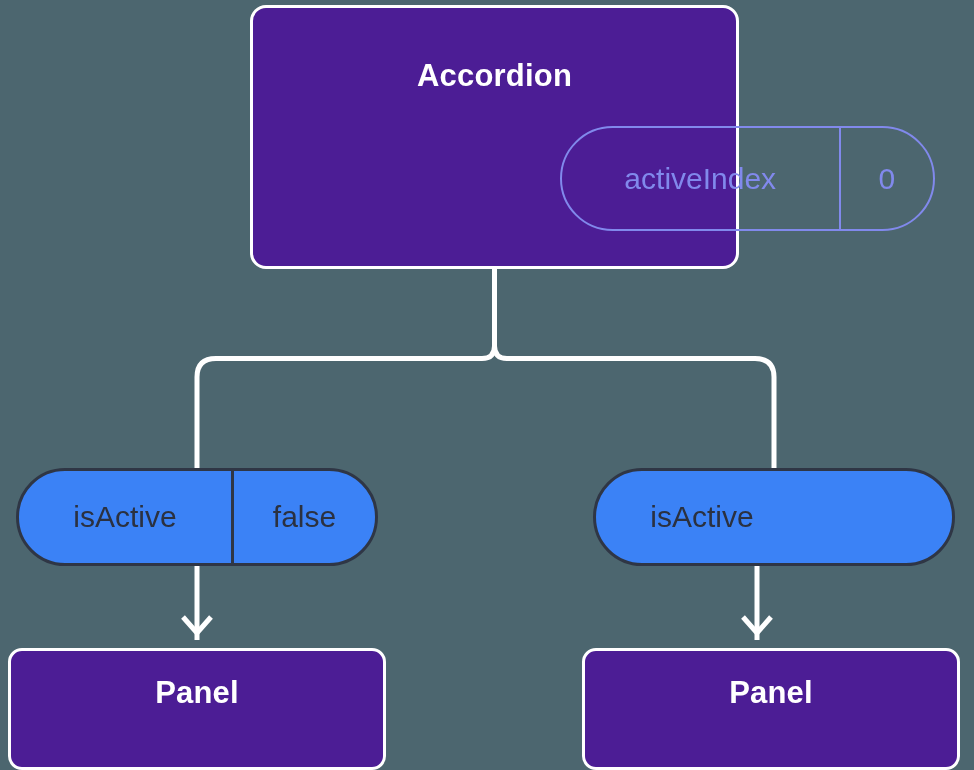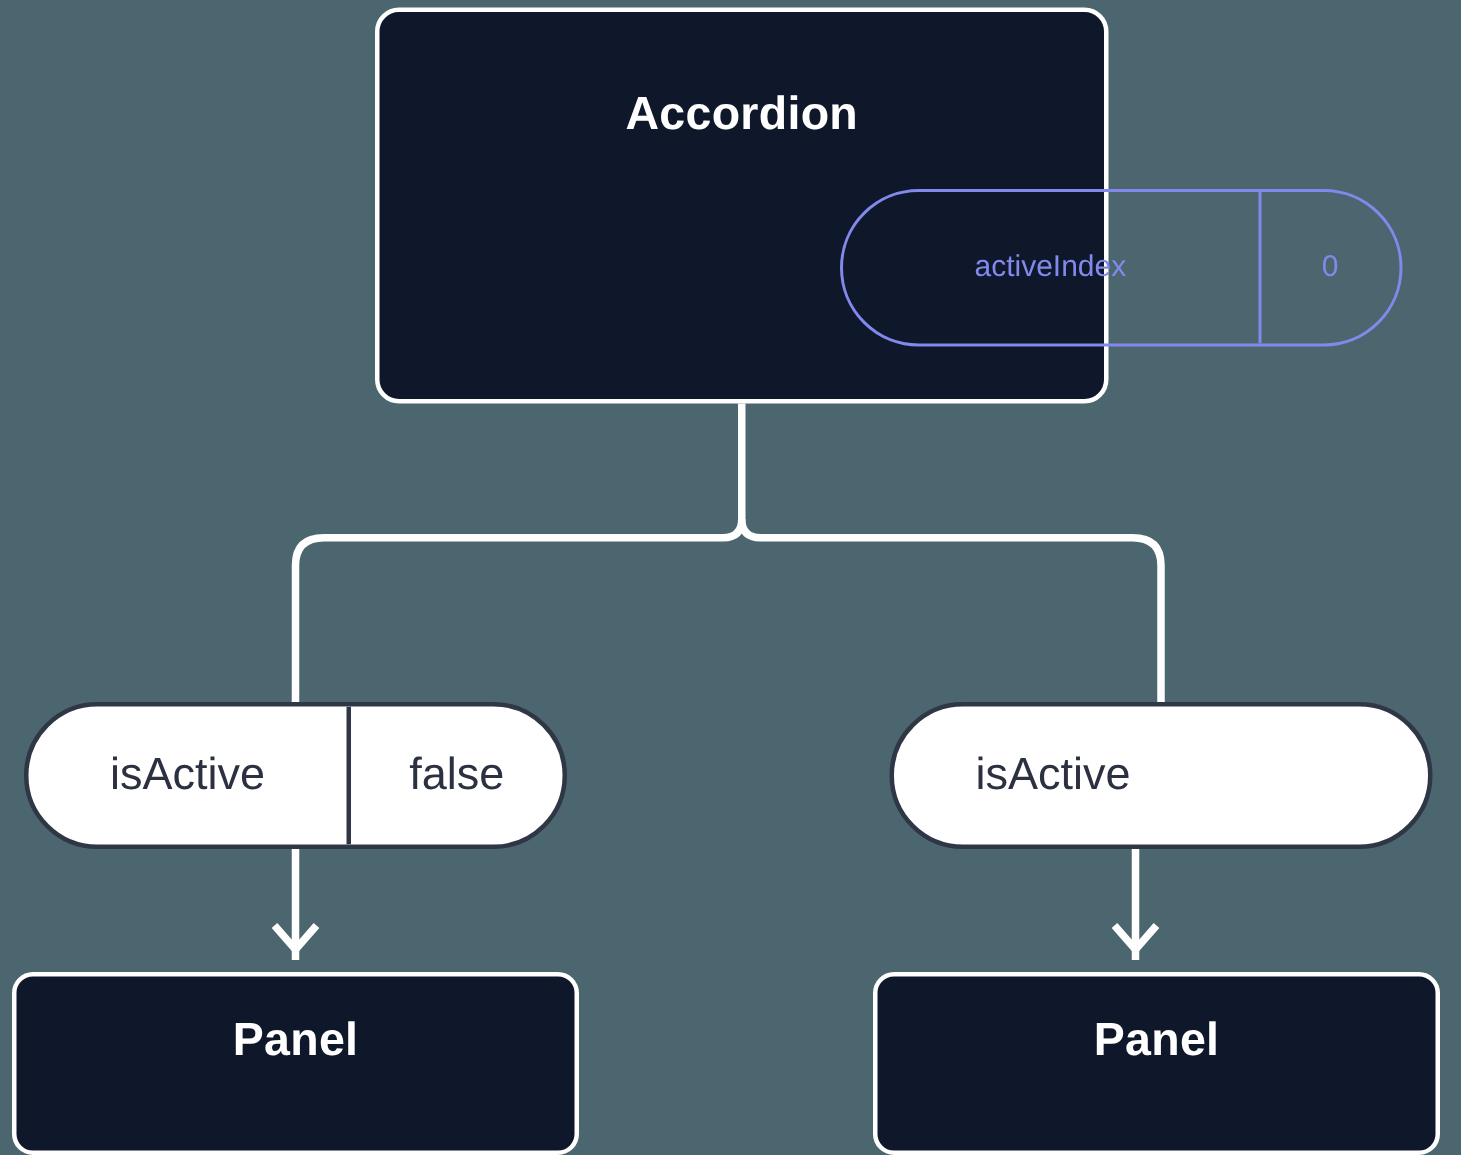--- a/index.html
+++ b/index.html
@@ -23,21 +23,21 @@
     left: 0;
     top: 0;
     width: 974px;
     height: 770px;
     pointer-events: none;
   }
 
   
   .node-box {
     position: absolute;
-    background: #0f172a;
+    background: #4c1d95;
     border: 3px solid #ffffff;
     border-radius: 14px;
     box-sizing: border-box;
   }
   .node-title {
     position: absolute;
     left: 0;
     right: 0;
     text-align: center;
     color: #ffffff;
@@ -77,38 +77,38 @@
     box-sizing: border-box;
   }
 
   .pill-outline {
     border: 2px solid #8189ec;
     background: transparent;
   }
   .pill-outline .pill-key,
   .pill-outline .pill-val {
     color: #8189ec;
-    font-size: 20px;
+    font-size: 30px;
   }
   .pill-outline .pill-val {
     border-left: 2px solid #8189ec;
   }
 
   #state-pill-activeindex {
     left: 307px;
     top: 118px;
     width: 375px;
     height: 105px;
   }
   #state-pill-activeindex .pill-key { width: 278px; }
   #state-pill-activeindex .pill-val { width: 95px; }
 
   
   .pill-filled {
-    background: #ffffff;
+    background: #3b82f6;
     border: 3px solid #2f3645;
     justify-content: space-between;
   }
   .pill-filled .pill-key,
   .pill-filled .pill-val {
     color: #2b3140;
     font-size: 30px;
   }
   .pill-filled .pill-val {
     border-left: 3px solid #2f3645;

